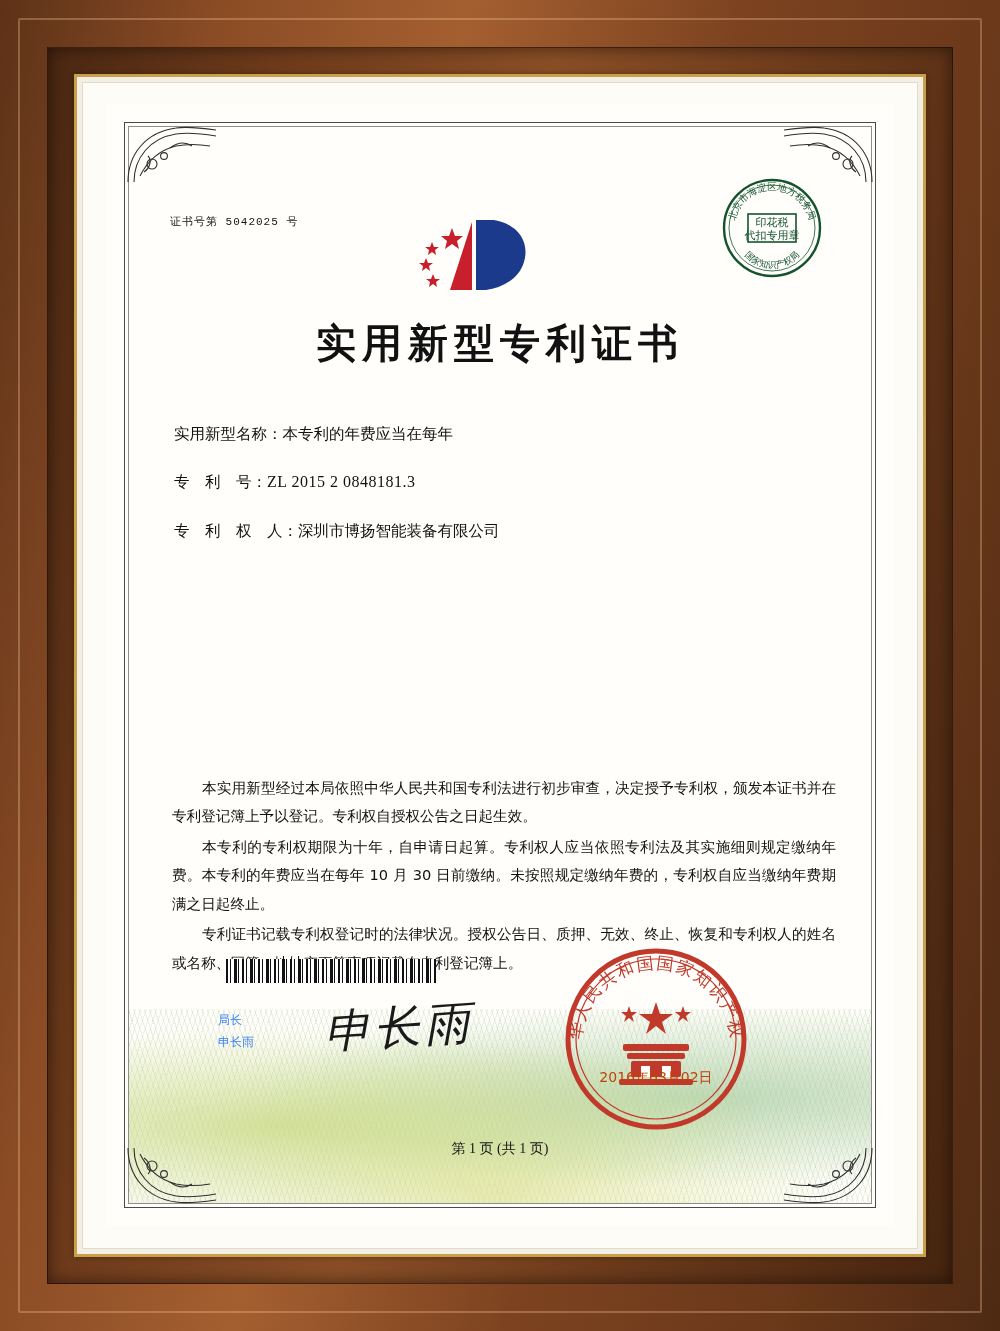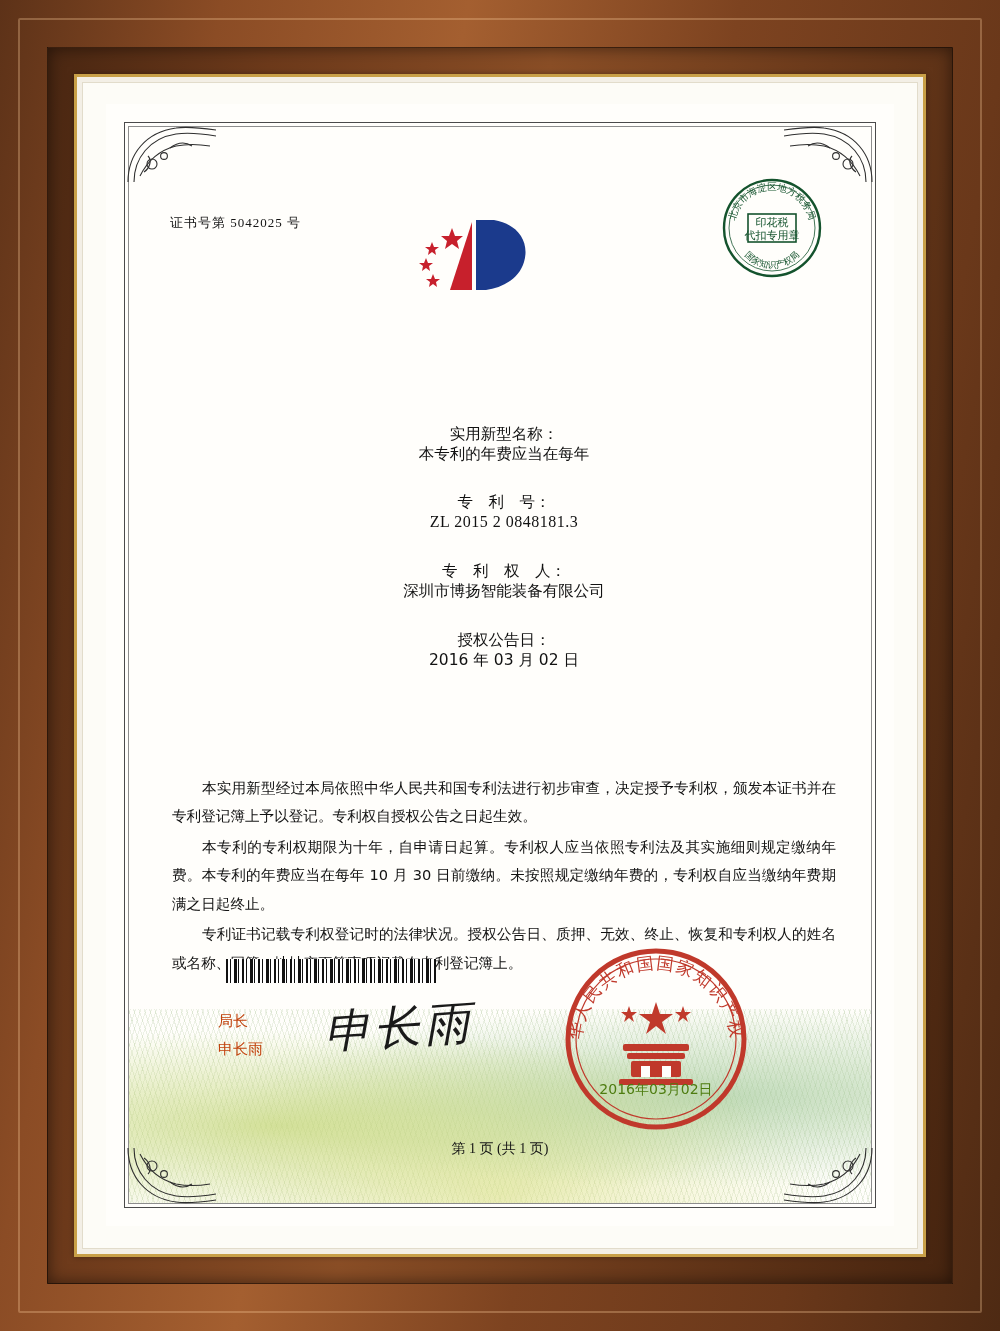--- a/index.html
+++ b/index.html
@@ -104,22 +104,22 @@
       radial-gradient(ellipse at 50% 95%, rgba(222,226,140,0.65) 0%, rgba(222,226,140,0) 62%),
       repeating-linear-gradient(72deg, rgba(120,160,90,0.16) 0px, rgba(120,160,90,0.16) 1px, rgba(255,255,255,0) 1px, rgba(255,255,255,0) 5px),
       repeating-linear-gradient(-72deg, rgba(120,160,90,0.14) 0px, rgba(120,160,90,0.14) 1px, rgba(255,255,255,0) 1px, rgba(255,255,255,0) 5px);
     opacity: 0.95;
   }
 
   
   .cert-no {
     position: absolute;
     left: 64px; top: 110px;
-    font-family: Liberation Serif, serif;
-    font-size: 13px;
+    font-family: Liberation Mono, monospace;
+    font-size: 11px;
     color: #141414;
     letter-spacing: 1px;
     white-space: nowrap;
   }
   .logo {
     position: absolute;
     left: 300px; top: 108px;
     width: 140px; height: 86px;
   }
   .logo svg { width: 100%; height: 100%; }
@@ -145,27 +145,26 @@
   }
 
   
   .fields {
     position: absolute;
     left: 68px; top: 320px;
     width: 660px;
   }
   .field-row {
     display: flex;
-    align-items: center;
+    align-items: flex-start;
     margin-bottom: 28px;
     font-family: "DejaVu Sans", sans-serif;
     font-size: 15.5px;
     color: #121212;
     line-height: 1.3;
-    flex-direction: column;
   }
   .field-label {
     white-space: pre;
     flex: none;
   }
   .field-value {
     font-family: "DejaVu Sans", sans-serif;
   }
   .field-value.mono {
     font-family: "Liberation Serif", serif;
@@ -200,23 +199,23 @@
         #111 0px, #111 2px, #fff 2px, #fff 4px,
         #111 4px, #111 5px, #fff 5px, #fff 8px,
         #111 8px, #111 11px, #fff 11px, #fff 12px,
         #111 12px, #111 13px, #fff 13px, #fff 16px);
   }
 
   
   .sig-block {
     position: absolute;
     left: 112px; top: 905px;
-    font-family: Liberation Mono, monospace;
-    font-size: 15px;
-    color: #c2410c;
+    font-family: Liberation Serif, serif;
+    font-size: 12px;
+    color: #3b82f6;
     line-height: 1.85;
   }
   .sig-hand {
     position: absolute;
     left: 218px; top: 893px;
     font-family: "DejaVu Serif", serif;
     font-size: 46px;
     color: #1a1a1a;
     font-style: italic;
     letter-spacing: 4px;
@@ -231,23 +230,22 @@
     width: 190px; height: 190px;
   }
   .nat-seal svg { width: 100%; height: 100%; }
   .seal-date {
     position: absolute;
     left: 455px; top: 965px;
     width: 190px;
     text-align: center;
     font-family: "DejaVu Sans", sans-serif;
     font-size: 14px;
-    color: #4d7c0f;
+    color: #c2410c;
     white-space: nowrap;
-    margin-top: 12px;
   }
 
   .page-no {
     position: absolute;
     left: 0; right: 0;
     bottom: 68px;
     text-align: center;
     font-family: Liberation Serif, serif;
     font-size: 14px;
     color: #151515;
@@ -342,37 +340,34 @@
         <text fill="currentColor" font-size="9.5" font-family="DejaVu Sans, sans-serif">
           <textPath href="#arcTop" startOffset="50%" text-anchor="middle">北京市海淀区地方税务局</textPath>
         </text>
         <path id="arcBot" d="M16 56 A36 36 0 0 0 88 56" fill="none"></path>
         <text fill="currentColor" font-size="9" font-family="DejaVu Sans, sans-serif">
           <textPath href="#arcBot" startOffset="50%" text-anchor="middle">国家知识产权局</textPath>
         </text>
       </svg>
     </div>
 
+    <div class="title">实用新型专利证书</div>
 
     <div class="fields">
       <div class="field-row">
         <span class="field-label">实用新型名称：</span>
         <span class="field-value">本专利的年费应当在每年</span>
       </div>
       <div class="field-row">
         <span class="field-label">专　利　号：</span>
         <span class="field-value mono">ZL 2015 2 0848181.3</span>
       </div>
       <div class="field-row">
         <span class="field-label">专　利　权　人：</span>
         <span class="field-value">深圳市博扬智能装备有限公司</span>
-      </div>
-      <div class="field-row">
-        <span class="field-label">授权公告日：</span>
-        <span class="field-value">2016 年 03 月 02 日</span>
       </div>
     </div>
 
     <div class="paras">
       <p>本实用新型经过本局依照中华人民共和国专利法进行初步审查，决定授予专利权，颁发本证书并在专利登记簿上予以登记。专利权自授权公告之日起生效。</p>
       <p>本专利的专利权期限为十年，自申请日起算。专利权人应当依照专利法及其实施细则规定缴纳年费。本专利的年费应当在每年 10 月 30 日前缴纳。未按照规定缴纳年费的，专利权自应当缴纳年费期满之日起终止。</p>
       <p>专利证书记载专利权登记时的法律状况。授权公告日、质押、无效、终止、恢复和专利权人的姓名或名称、国籍、地址变更等事项记载在专利登记簿上。</p>
     </div>
 
     <div class="barcode"></div>

